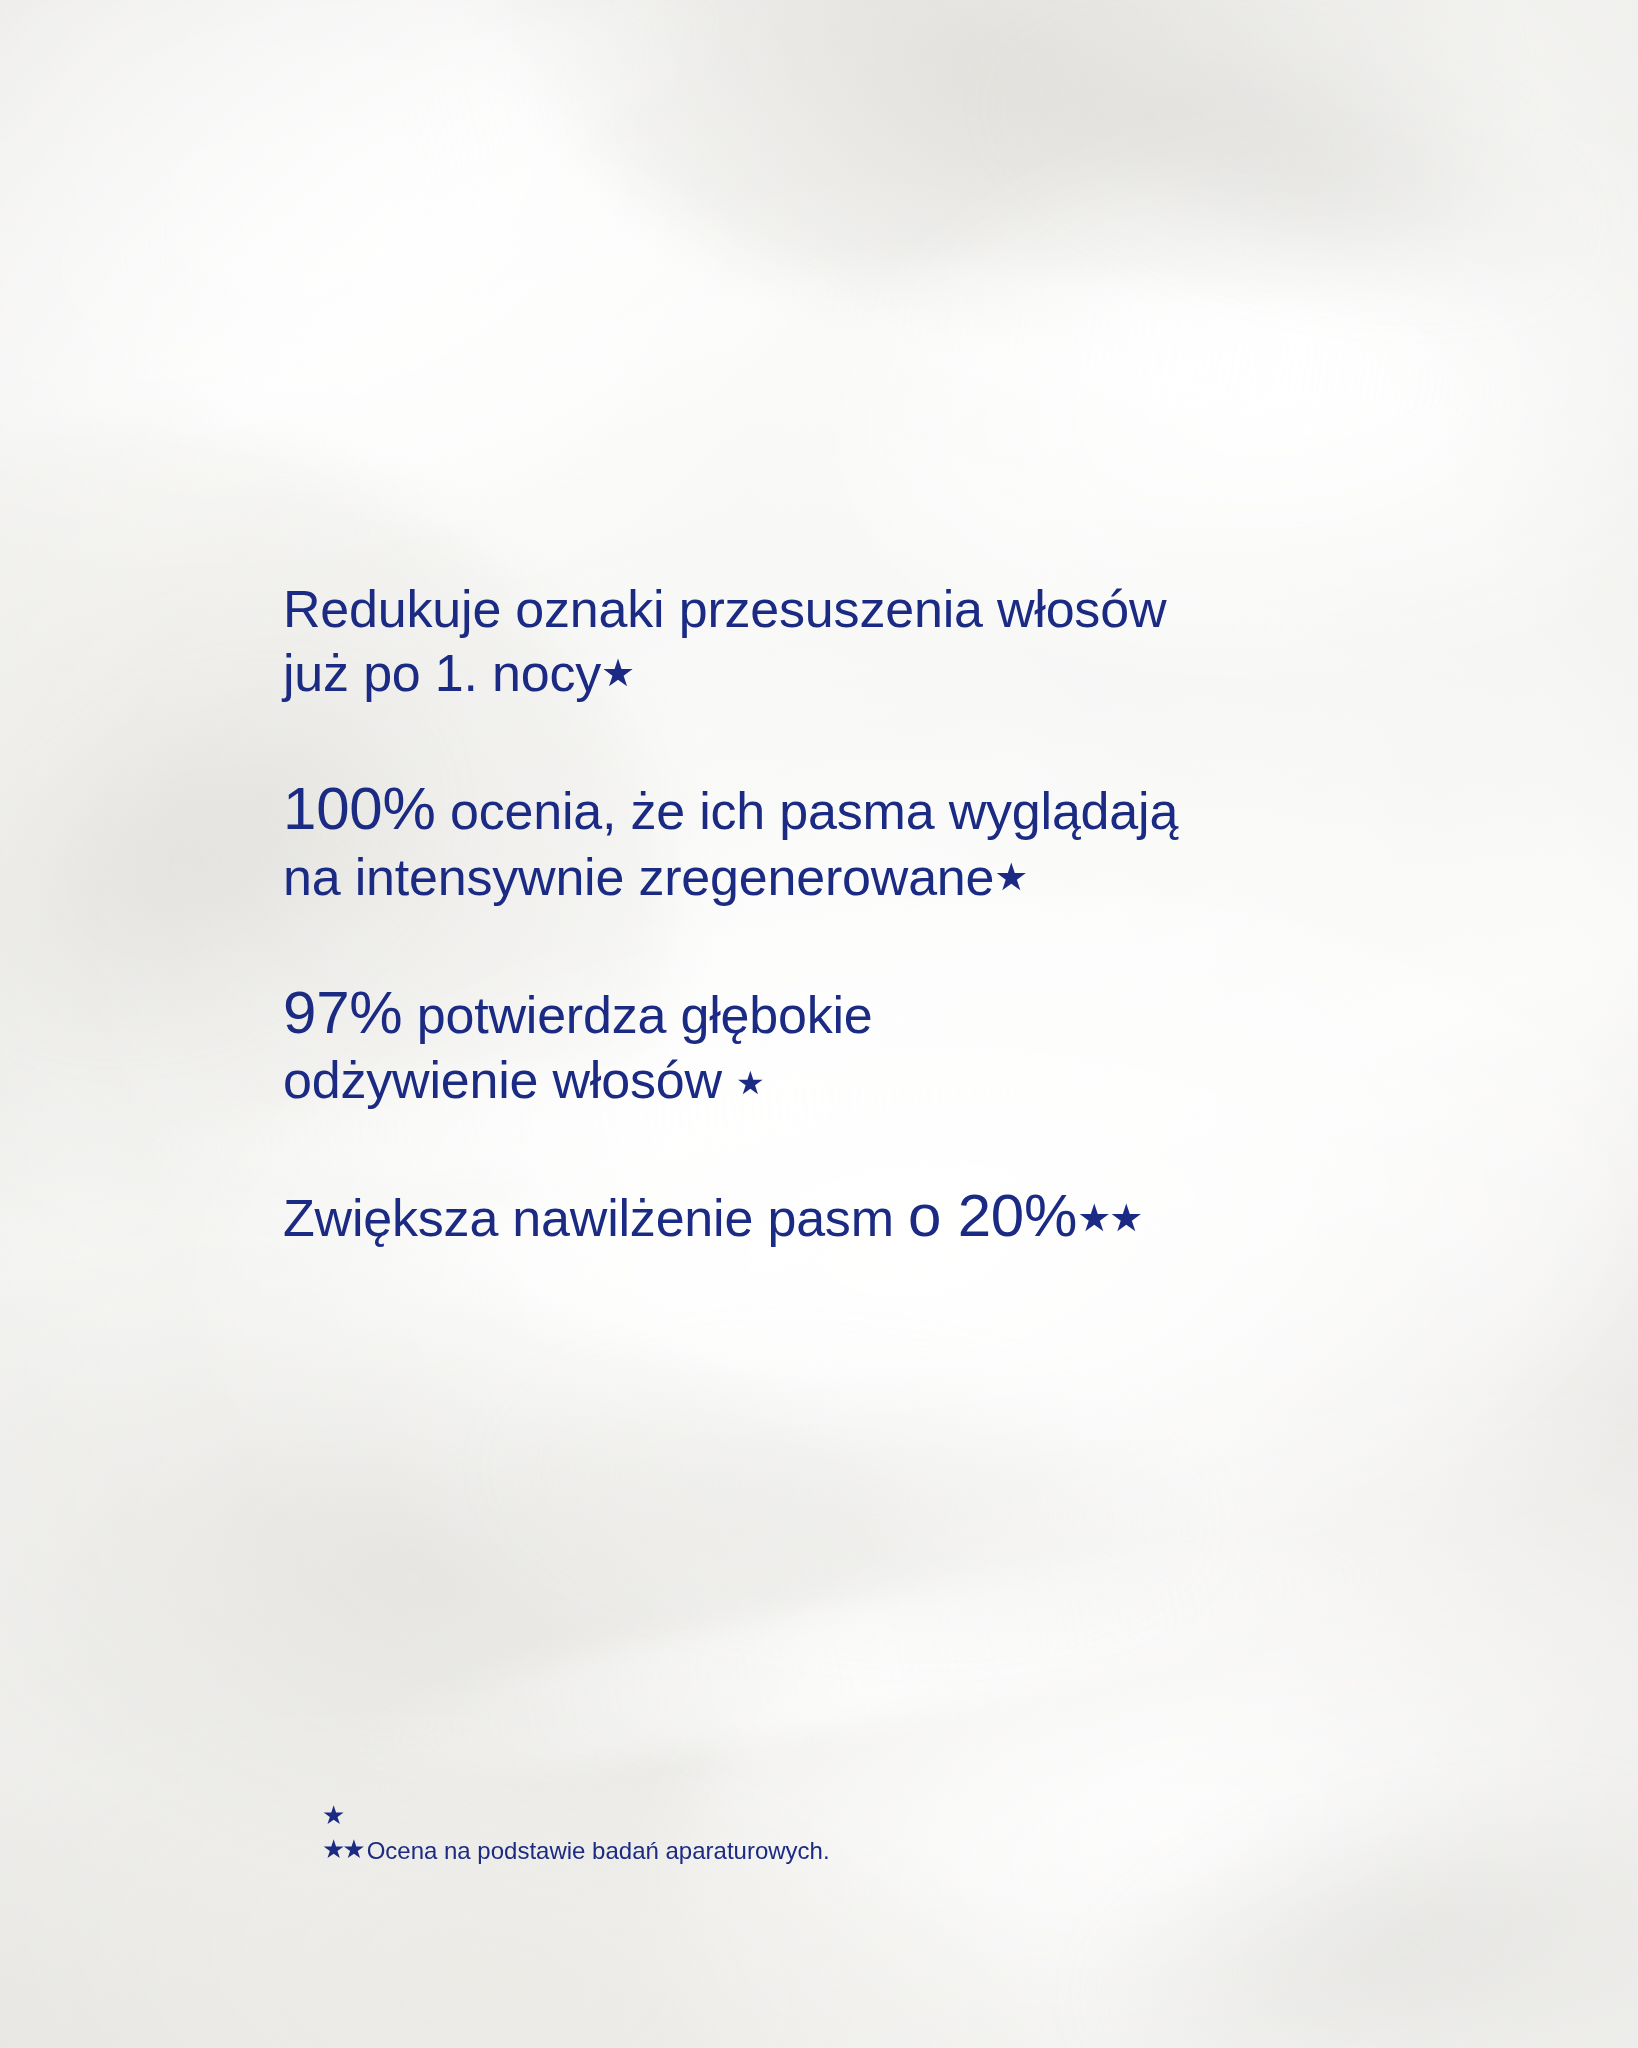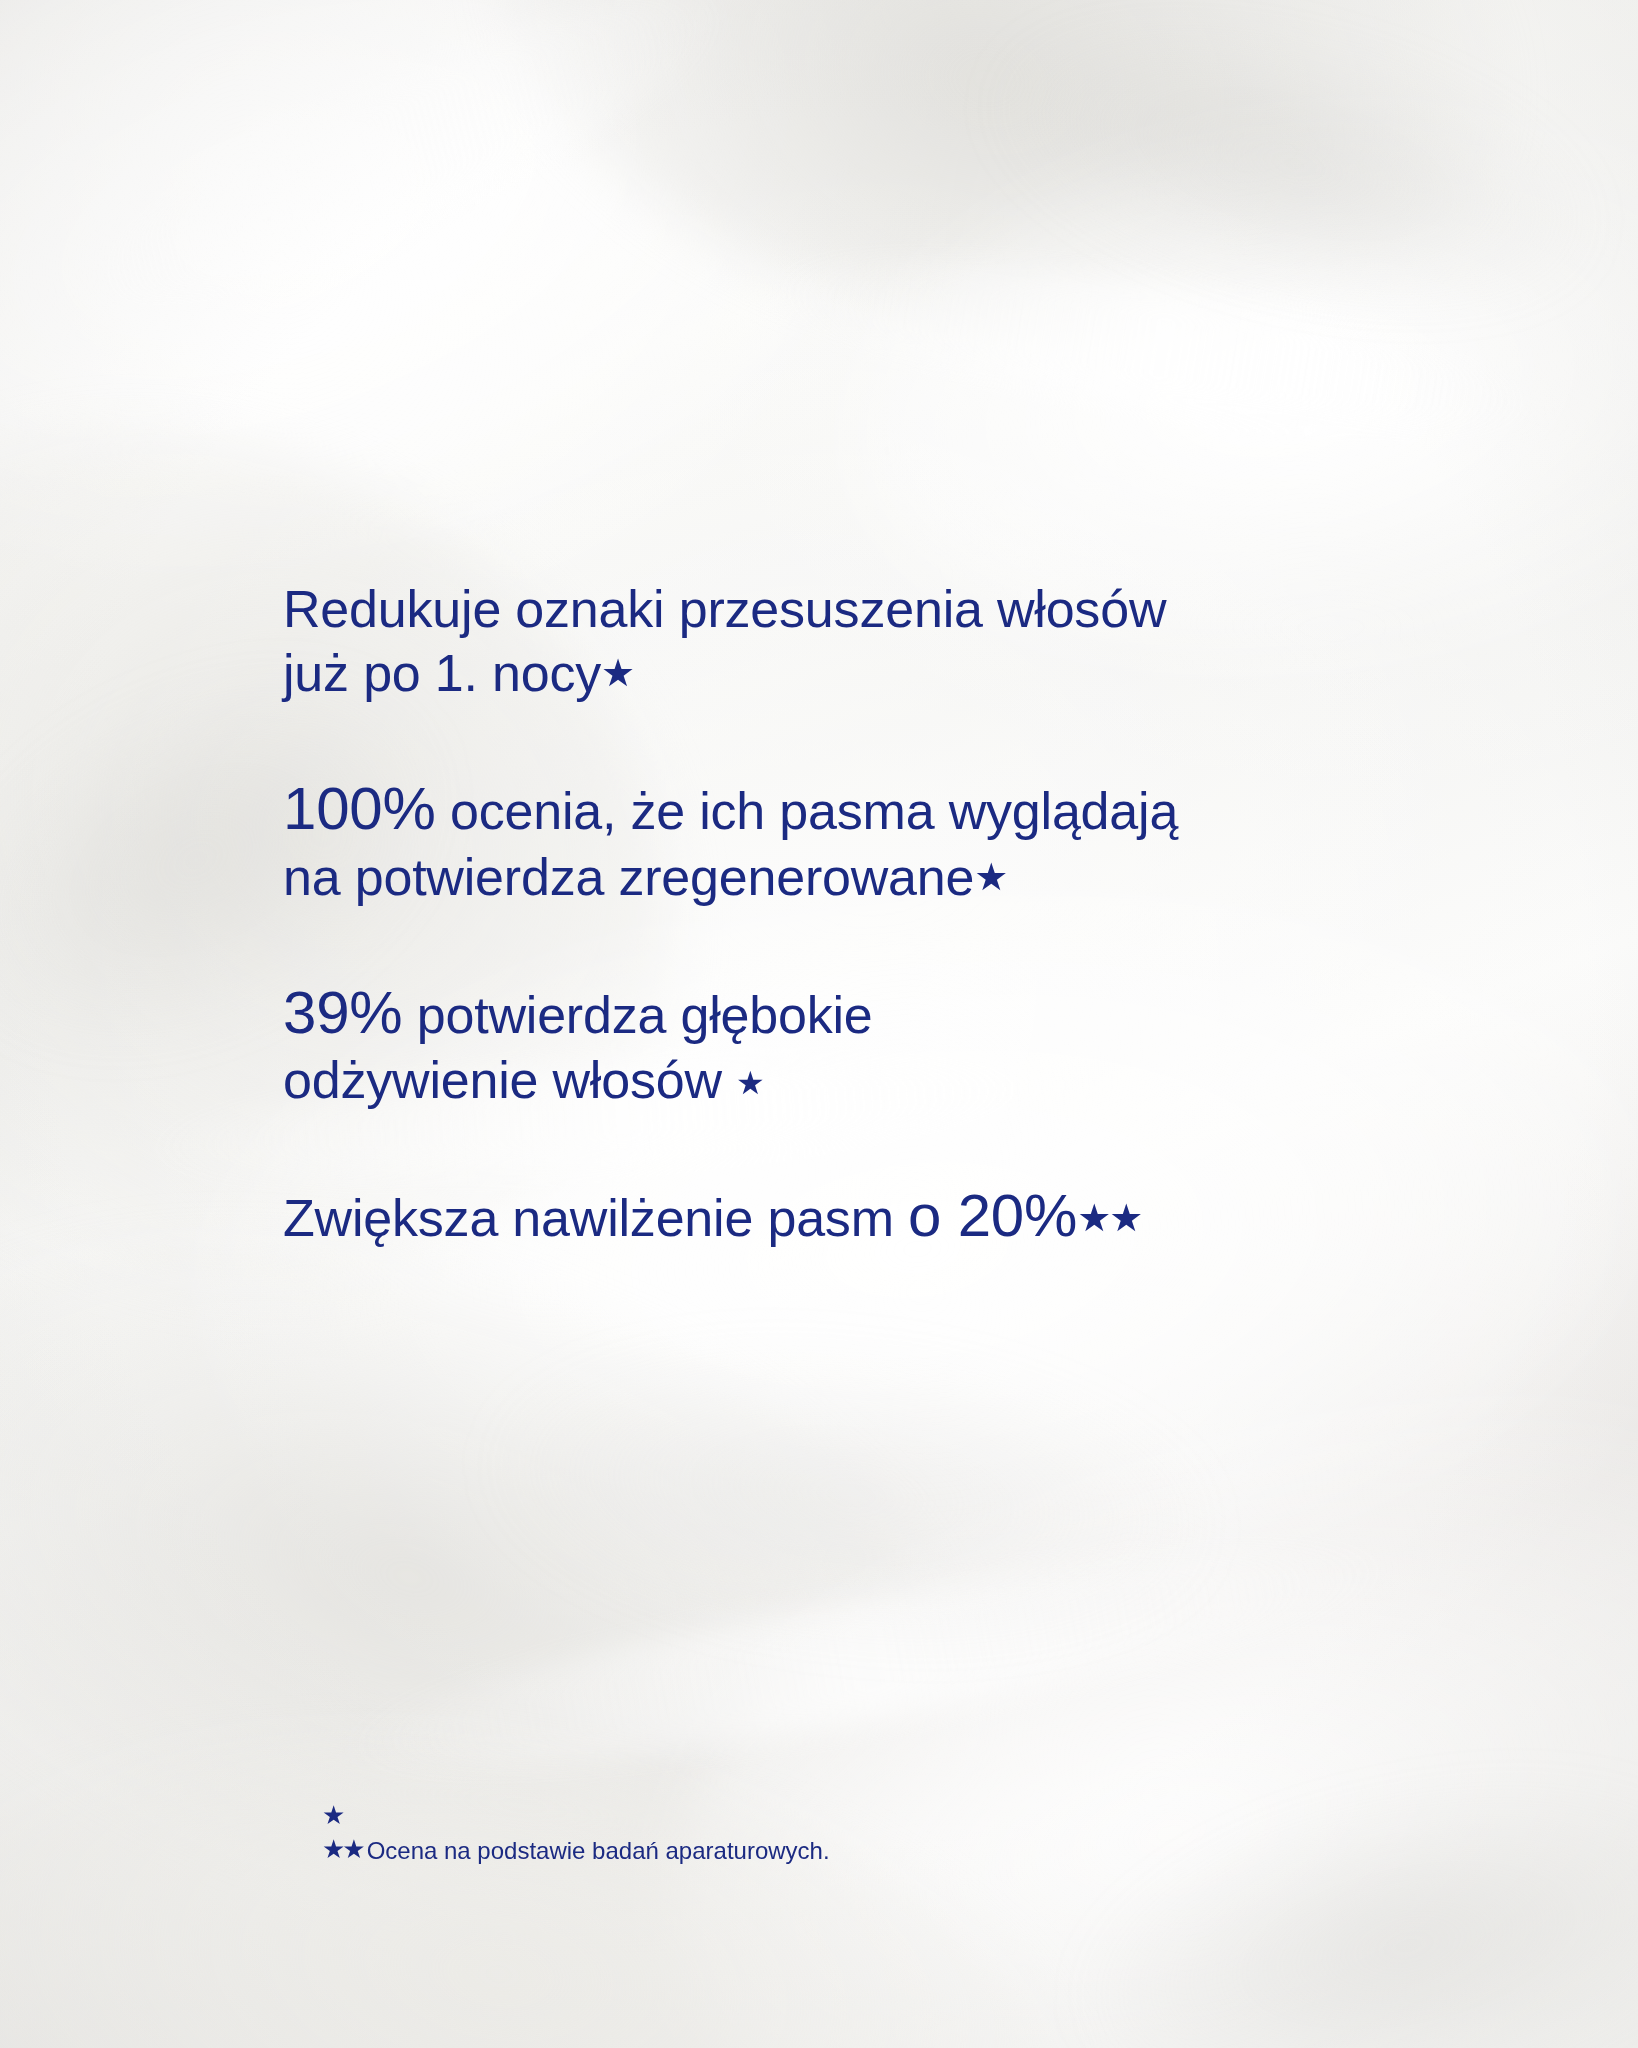--- a/index.html
+++ b/index.html
@@ -227,25 +227,25 @@
 
     <div class="claims">
 
       <p class="claim">
         <span>Redukuje oznaki przesuszenia włosów</span><br>
         <span>już </span><b>po 1. nocy</b><span class="star">★</span>
       </p>
 
       <p class="claim">
         <span class="big">100%</span><span> ocenia, że ich pasma wyglądają</span><br>
-        <span>na potwierdza zregenerowane</span><span class="star">★</span>
-      </p>
-
-      <p class="claim">
-        <span class="big">39%</span><span> potwierdza głębokie</span><br>
+        <span>na intensywnie zregenerowane</span><span class="star">★</span>
+      </p>
+
+      <p class="claim">
+        <span class="big">97%</span><span> potwierdza głębokie</span><br>
         <span>odżywienie włosów </span><span class="star sm">★</span>
       </p>
 
       <p class="claim">
         <span>Zwiększa nawilżenie pasm </span><span class="big">o 20%</span><span class="star">★★</span>
       </p>
 
     </div>
 
     <div class="footnotes">

